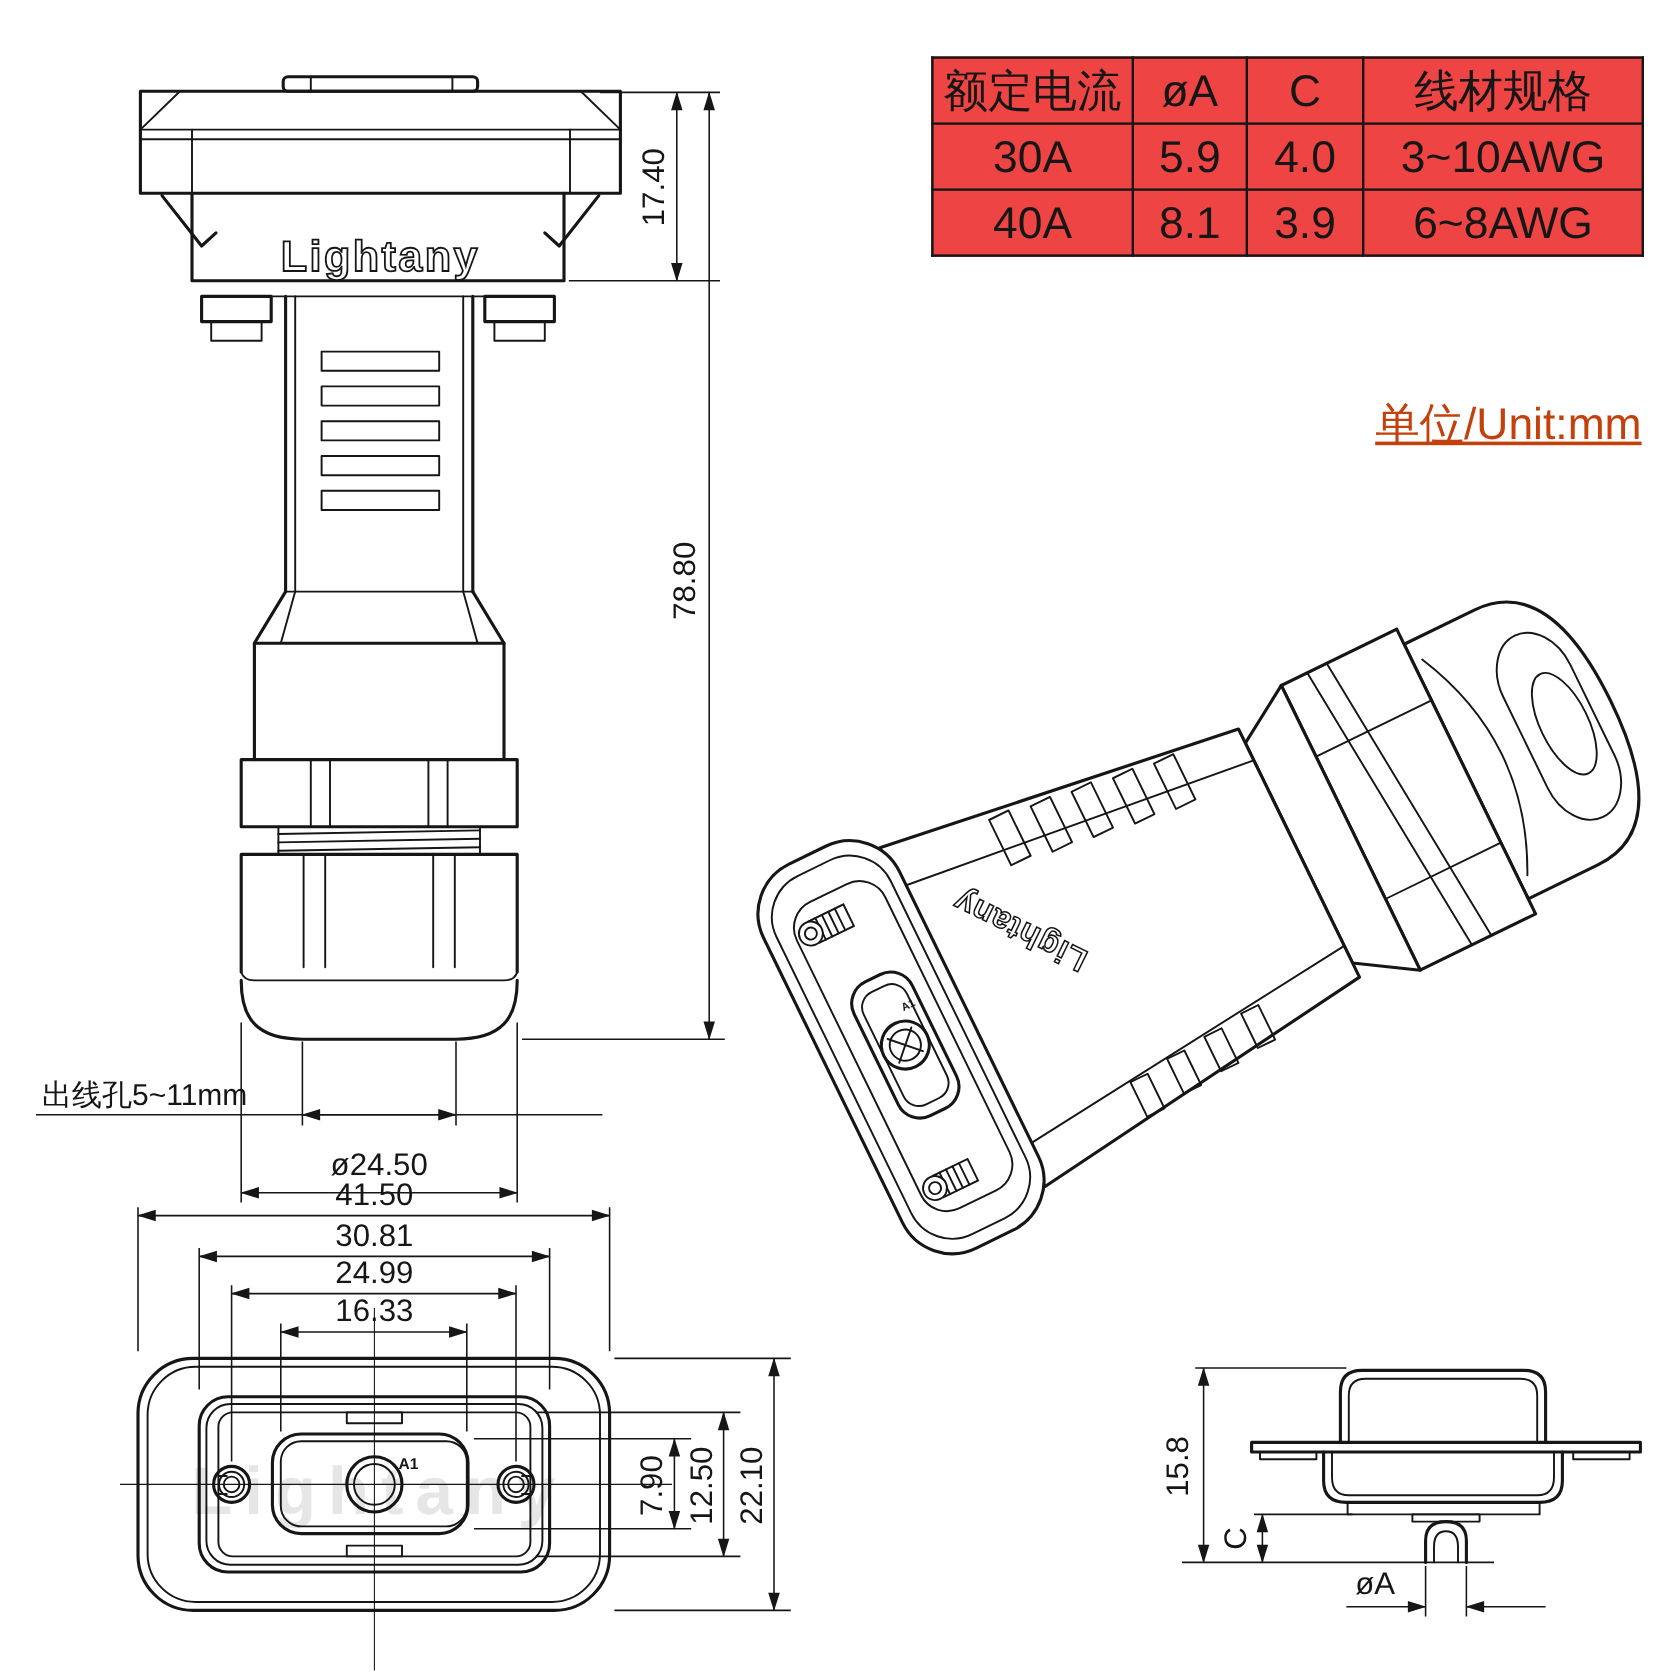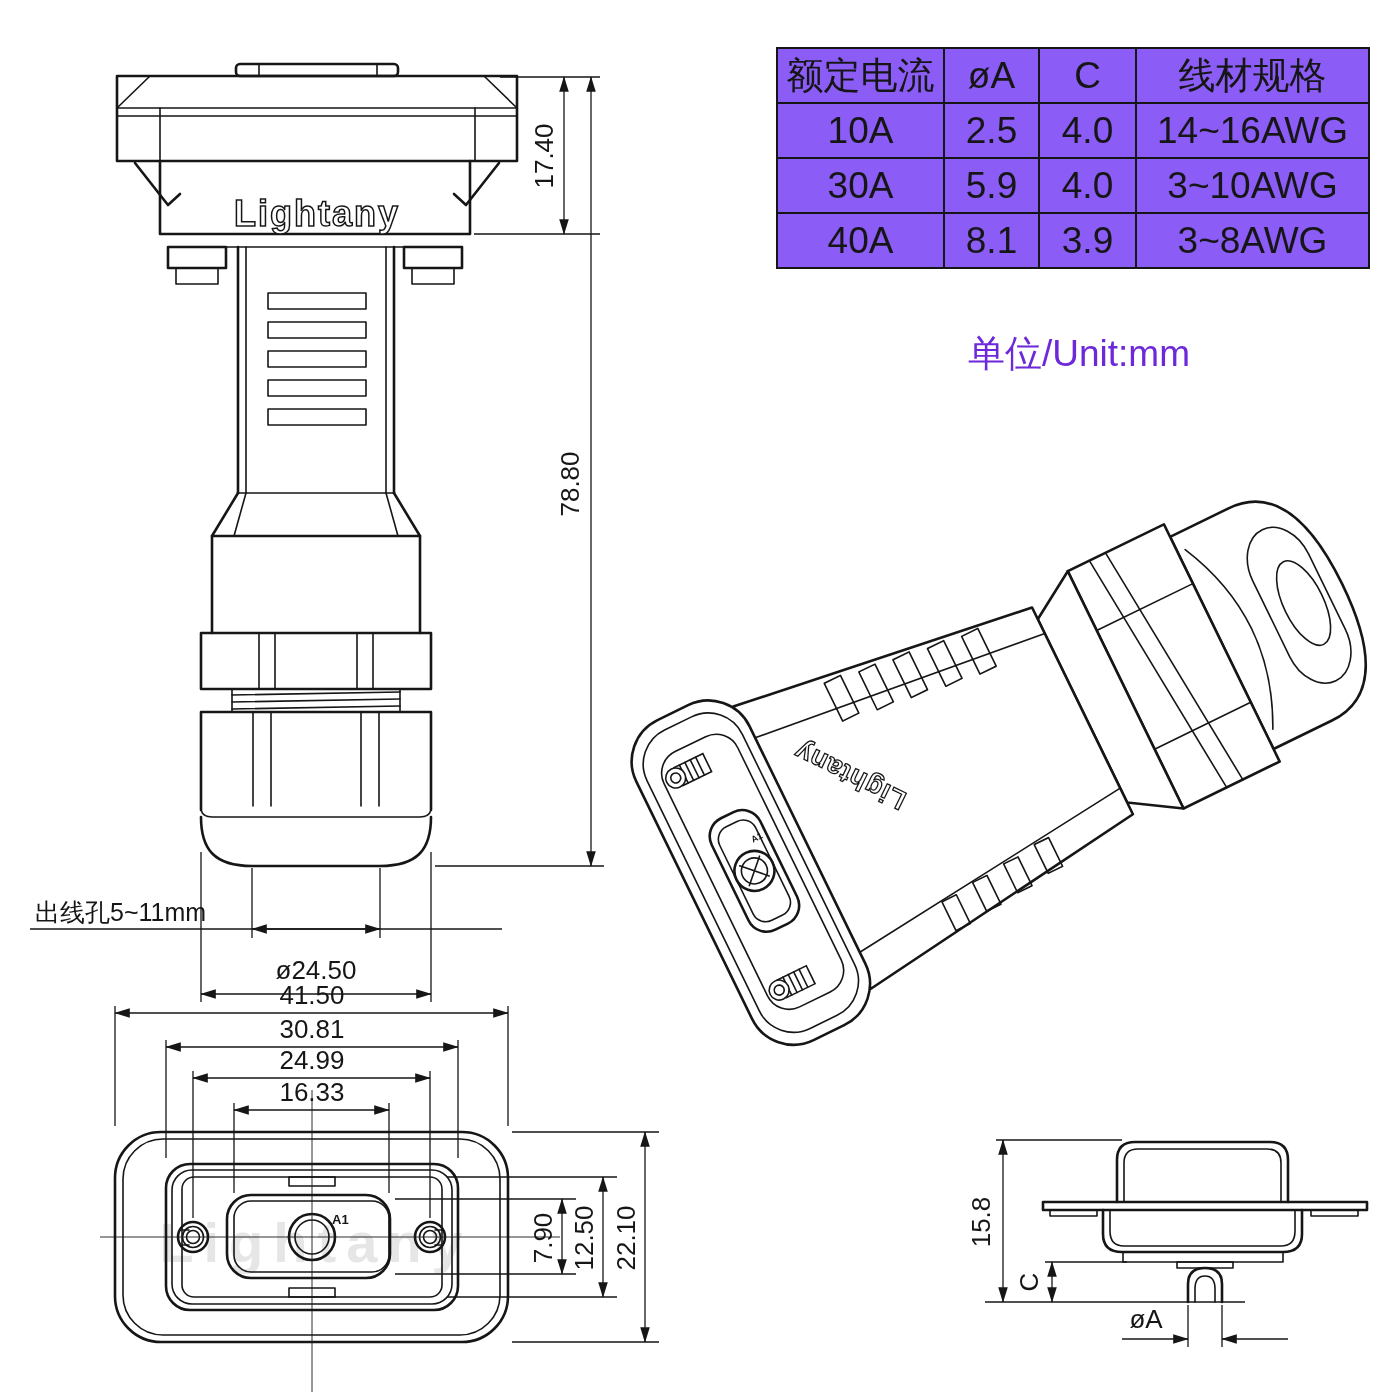--- a/index.html
+++ b/index.html
@@ -23,26 +23,26 @@
   .brandF{font-size:36px;font-weight:bold;letter-spacing:2px;fill:#ffffff;
           stroke:#161616;stroke-width:1.5;text-anchor:middle;}
   .brandI{font-size:27px;font-weight:bold;letter-spacing:1px;fill:#ffffff;
           stroke:#161616;stroke-width:1.3;}
   .wm  {font-size:56px;font-weight:bold;letter-spacing:10px;fill:#e6e6e6;text-anchor:middle;}
   .a1  {font-size:13px;font-weight:bold;}
   .a1s {font-size:9px;font-weight:bold;}
 
   
   .spec{position:absolute;left:776px;top:47px;border-collapse:collapse;table-layout:fixed;
-        background:#8b5cf6;}
+        background:#ef4444;}
   .spec td{border:2.6px solid #161616;text-align:center;vertical-align:middle;
            font-size:37px;color:#161616;padding:0;}
   .spec tr{height:55px;}
-  .unit{position:absolute;left:968px;top:329px;width:400px;
-        font-size:37px;color:#6d28d9;}
+  .unit{position:absolute;left:968px;top:329px;width:400px;text-align:right;
+        font-size:37px;color:#c2410c;text-decoration:underline;}
 </style>
 </head>
 <body>
 
 <div class="sheet">
 
 <svg width="1400" height="1400" viewBox="0 0 1400 1400">
   <defs>
     <marker id="arr" viewBox="0 0 12 8" refX="11" refY="4" markerWidth="13" markerHeight="9" orient="auto-start-reverse">
       <path d="M0.5,0.6 L11.5,4 L0.5,7.4 Z" fill="#161616"></path>
@@ -280,34 +280,28 @@
         <col style="width:233px">
       </colgroup>
   <tbody>
     <tr>
       <td>额定电流</td>
       <td>øA</td>
       <td>C</td>
       <td>线材规格</td>
     </tr>
     <tr>
-      <td>10A</td>
-      <td>2.5</td>
-      <td>4.0</td>
-      <td>14~16AWG</td>
-    </tr>
-    <tr>
       <td>30A</td>
       <td>5.9</td>
       <td>4.0</td>
       <td>3~10AWG</td>
     </tr>
     <tr>
       <td>40A</td>
       <td>8.1</td>
       <td>3.9</td>
-      <td>3~8AWG</td>
+      <td>6~8AWG</td>
     </tr>
   </tbody>
 </table>
 <div class="unit">单位/Unit:mm</div>
 
 </div>
 
 </body></html>

